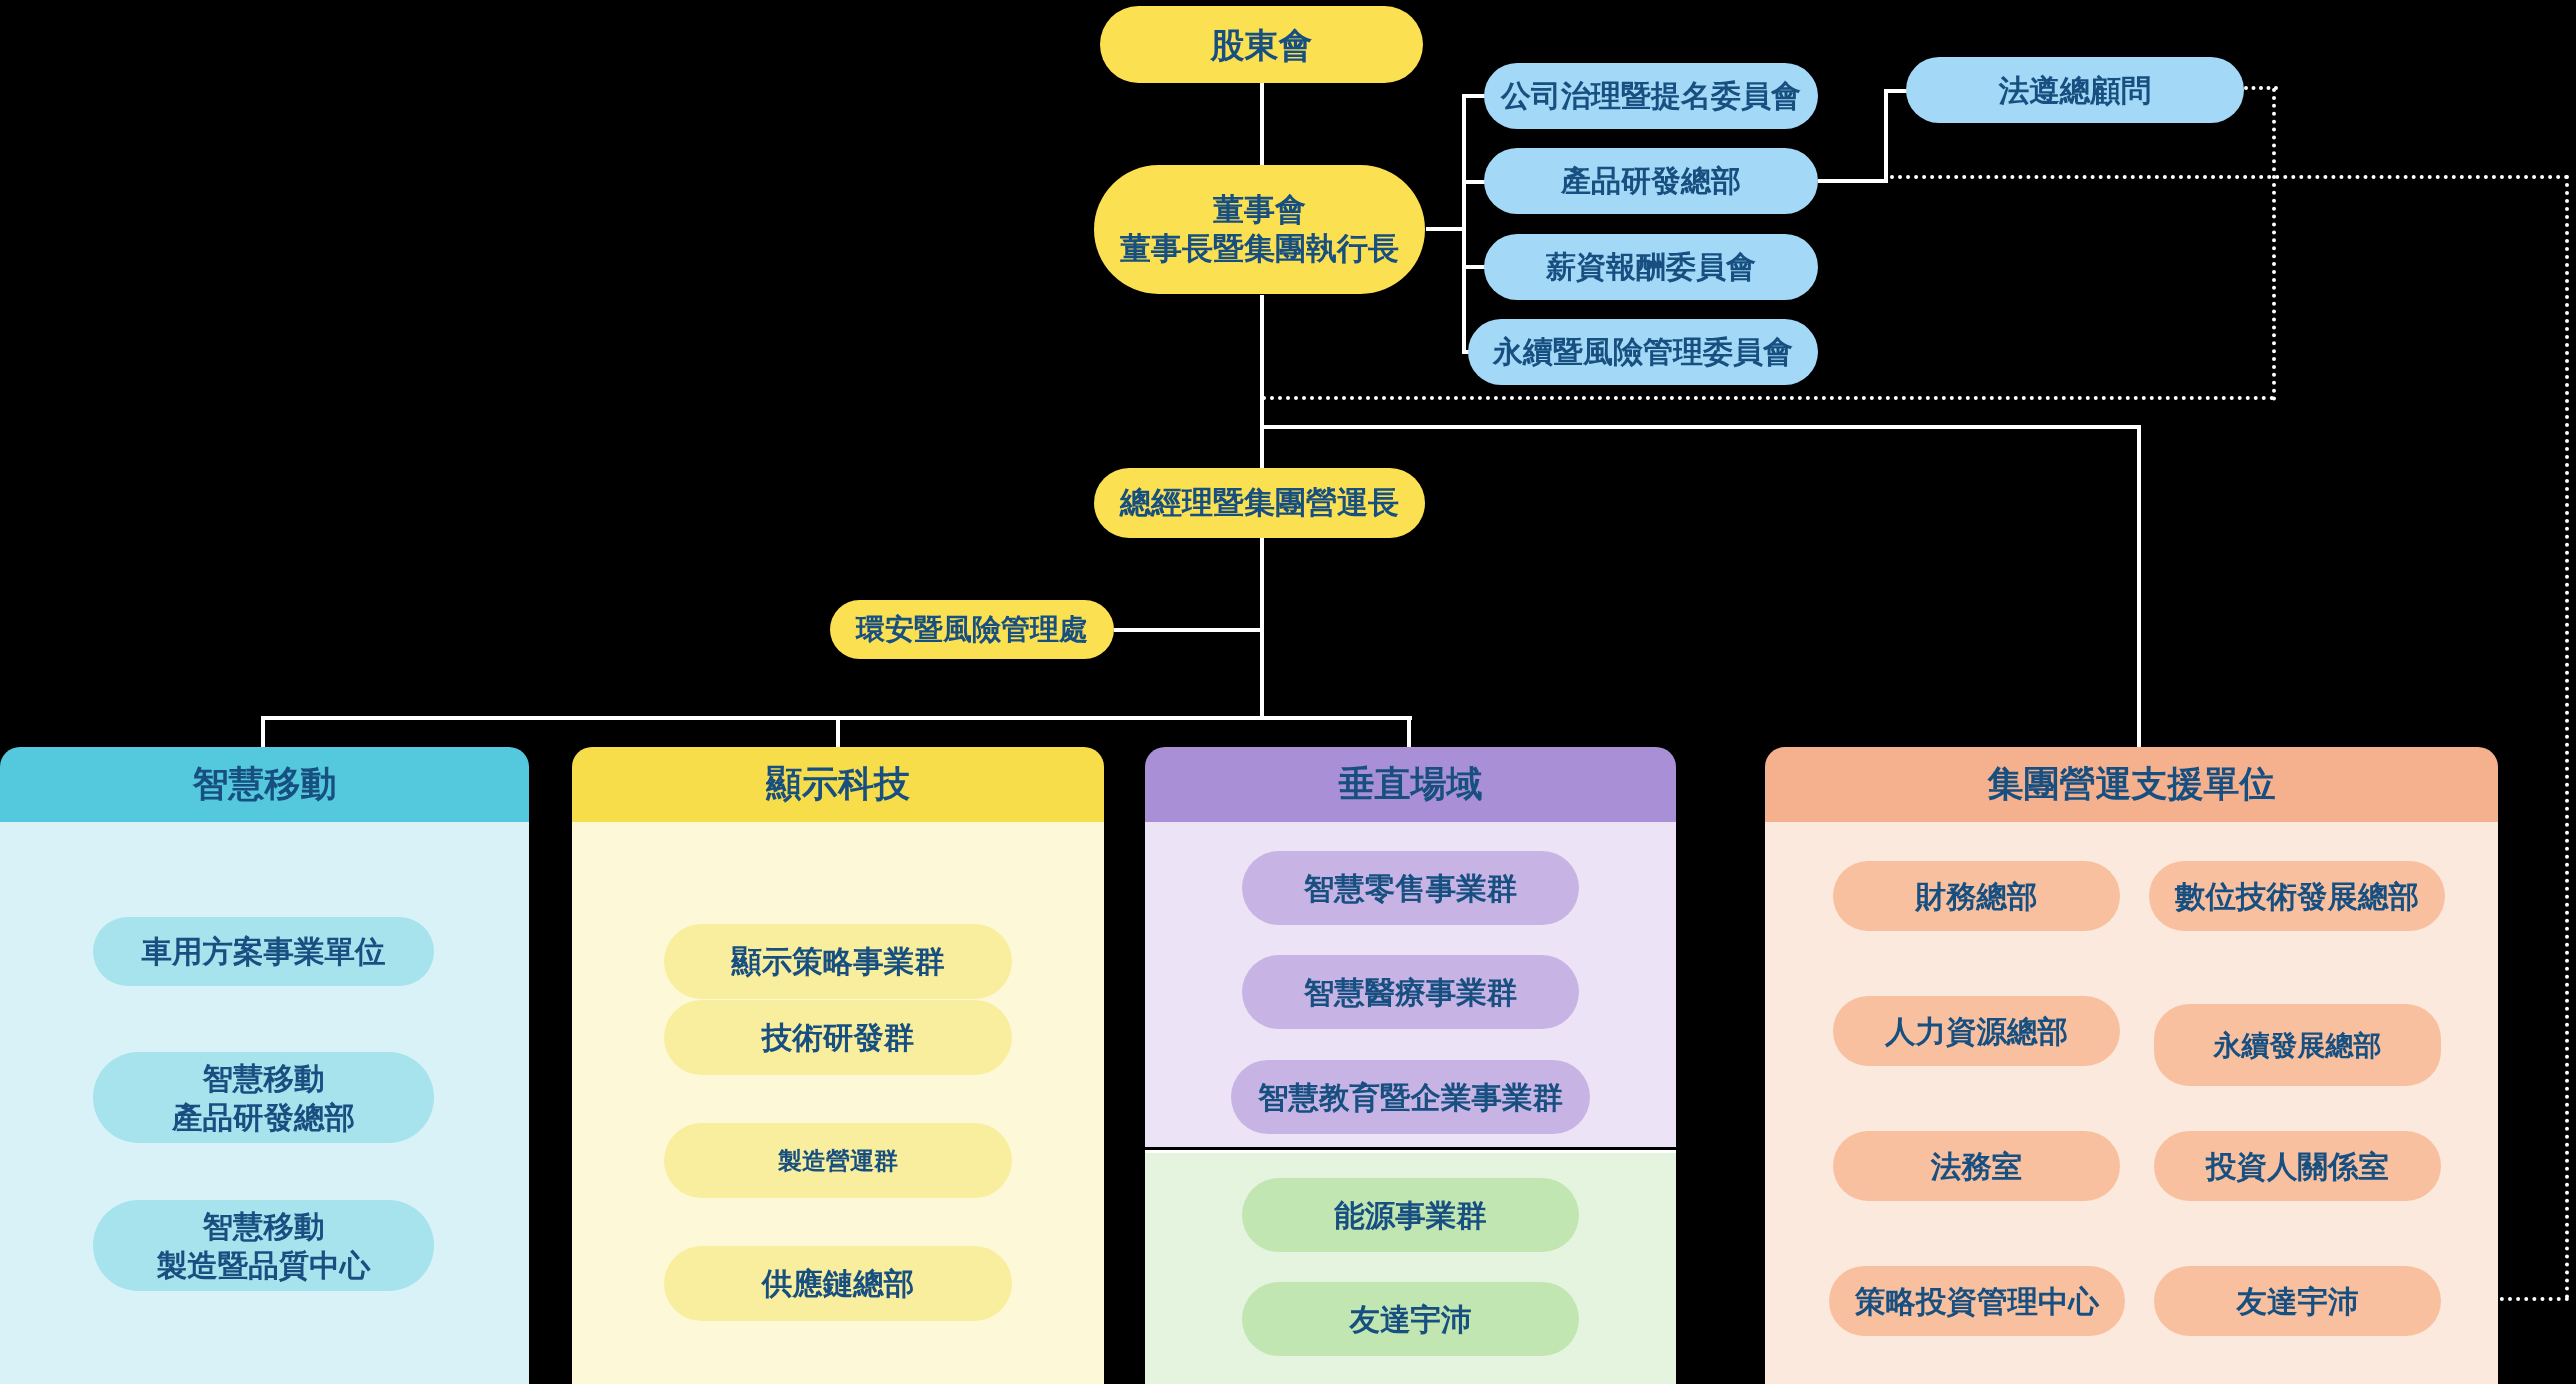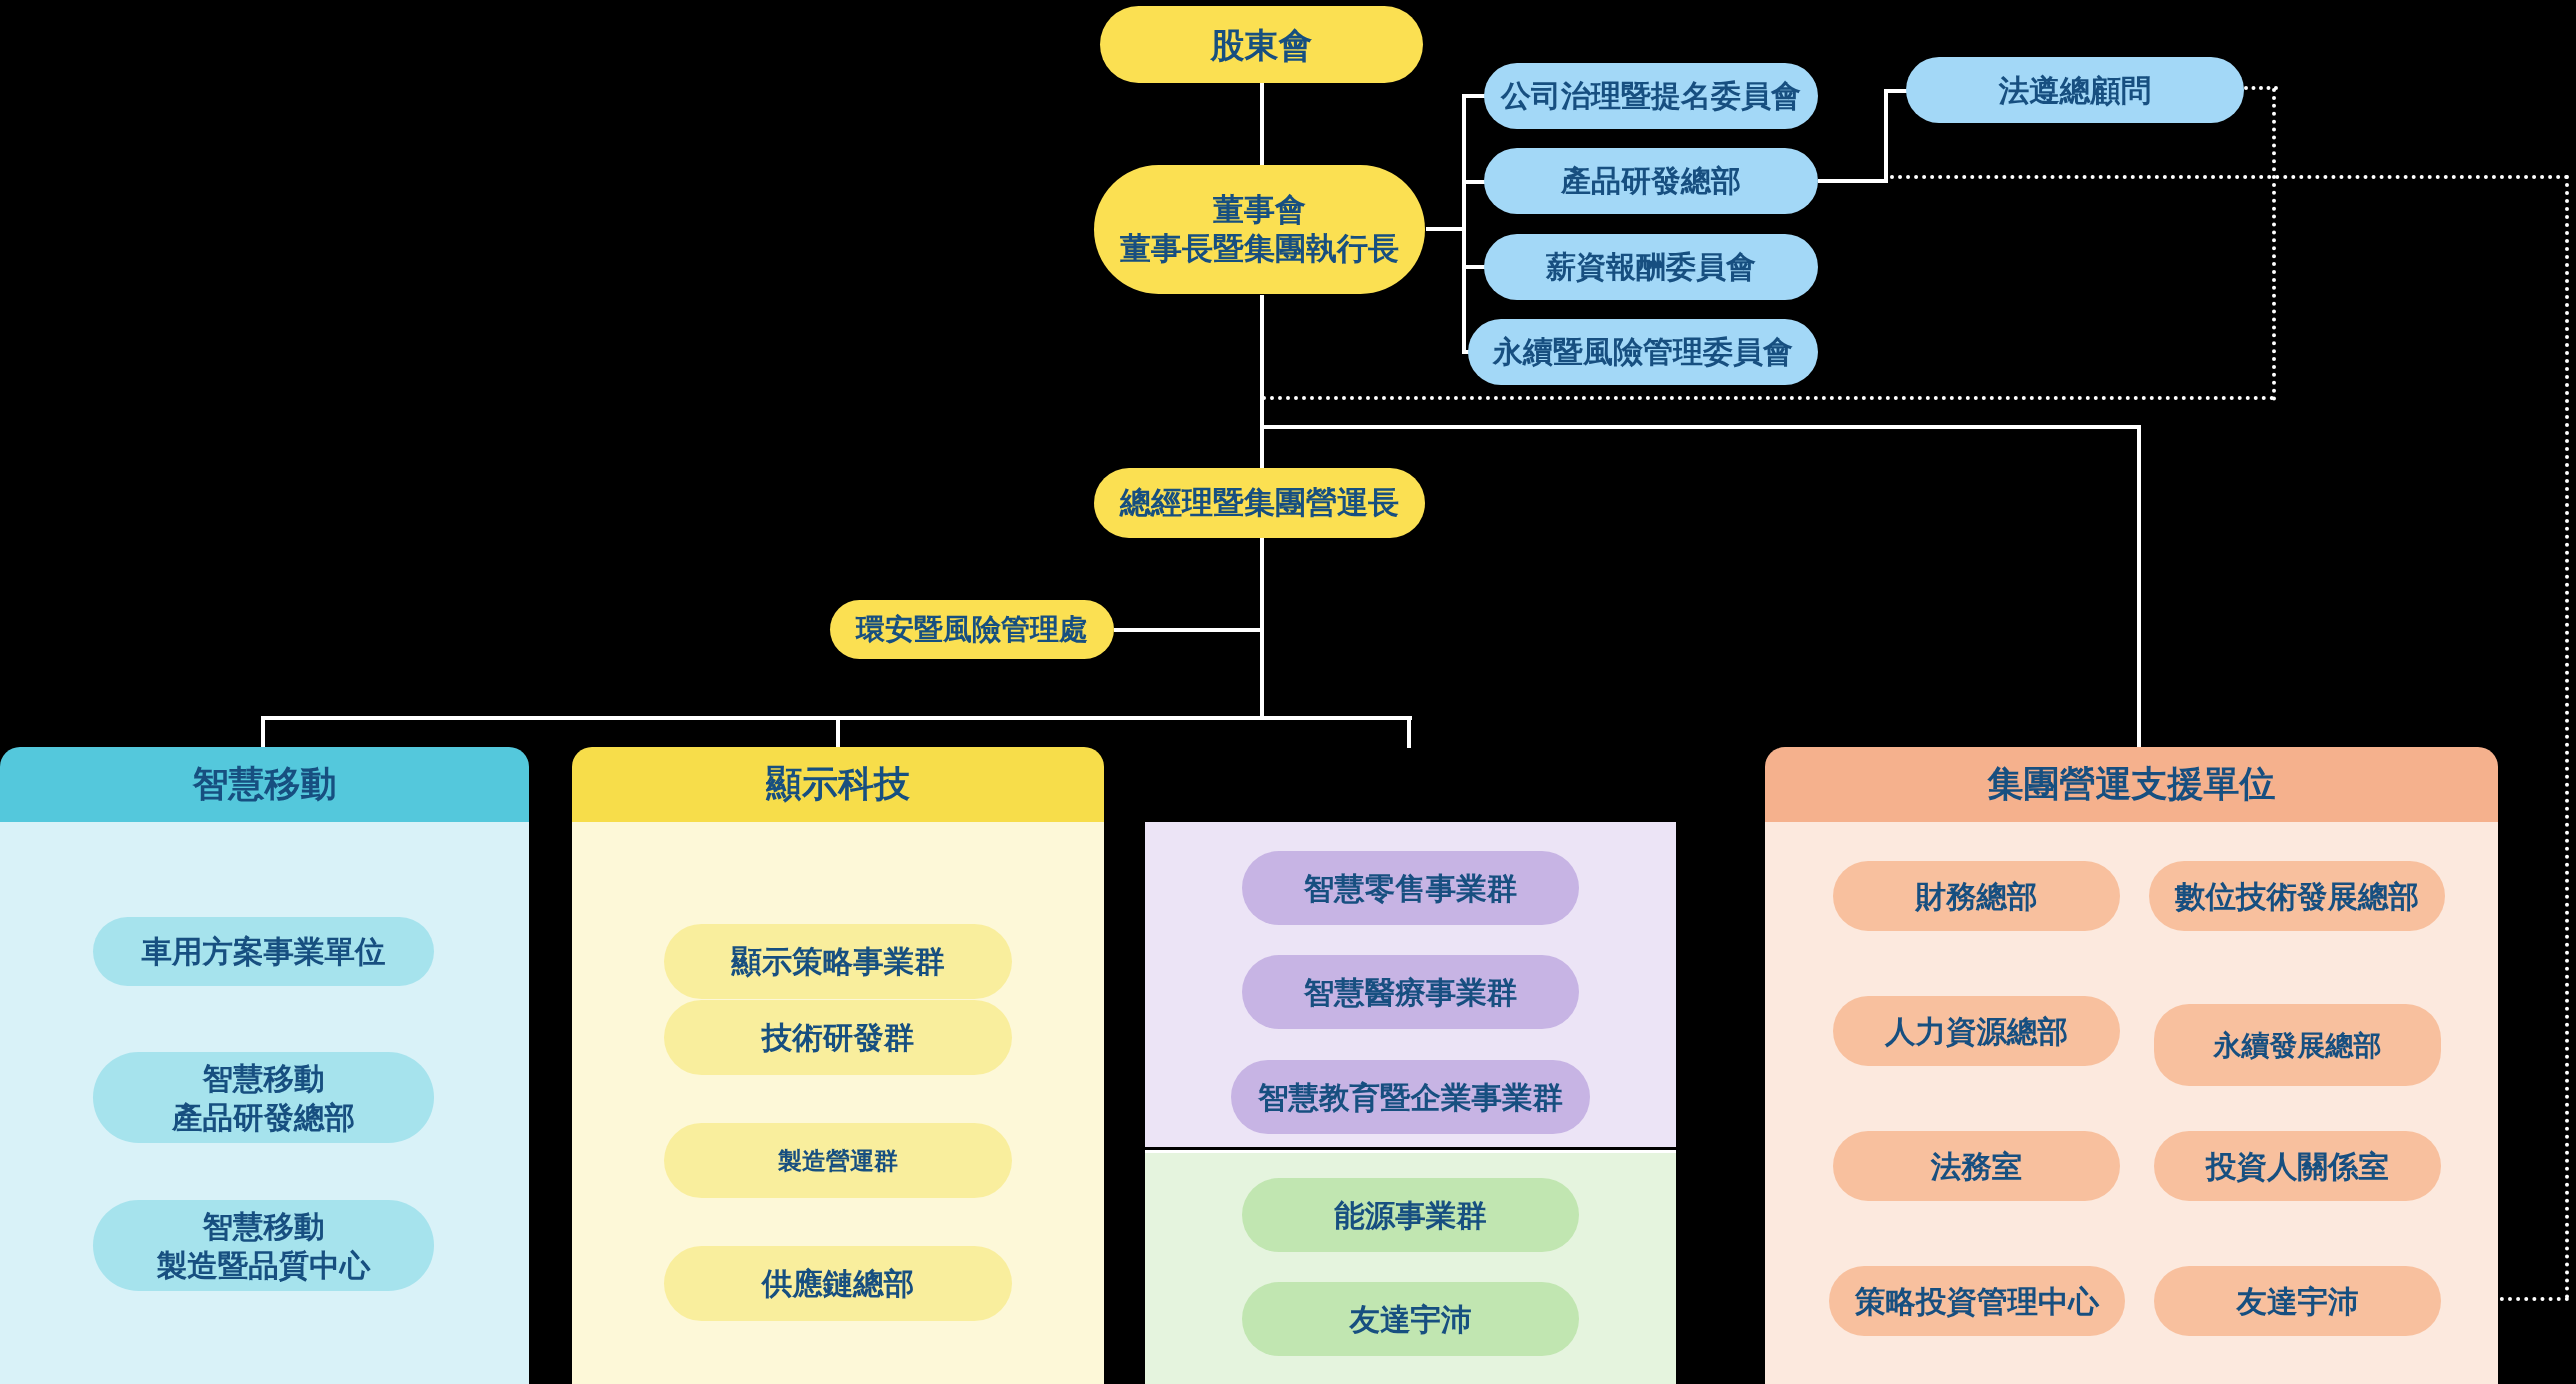--- a/index.html
+++ b/index.html
@@ -123,20 +123,21 @@
     <div>技術研發群</div>
   </div>
   <div class="pill d-pill" style="left:664px;top:1123px;width:348px;height:75px;border-radius:38px;font-size:24px;">
     <div>製造營運群</div>
   </div>
   <div class="pill d-pill" style="left:664px;top:1246px;width:348px;height:75px;border-radius:38px;font-size:30.5px;">
     <div>供應鏈總部</div>
   </div>
 
   <div class="panel" style="left:1145px;top:747px;width:531px;height:637px;">
+    <div class="phead v-head">垂直場域</div>
     <div class="v-body"></div>
     <div class="g-body"></div>
   </div>
   <div class="pill v-pill" style="left:1242px;top:851px;width:337px;height:74px;border-radius:37px;font-size:30.5px;">
     <div>智慧零售事業群</div>
   </div>
   <div class="pill v-pill" style="left:1242px;top:955px;width:337px;height:74px;border-radius:37px;font-size:30.5px;">
     <div>智慧醫療事業群</div>
   </div>
   <div class="pill v-pill" style="left:1231px;top:1060px;width:359px;height:74px;border-radius:37px;font-size:30.5px;">

